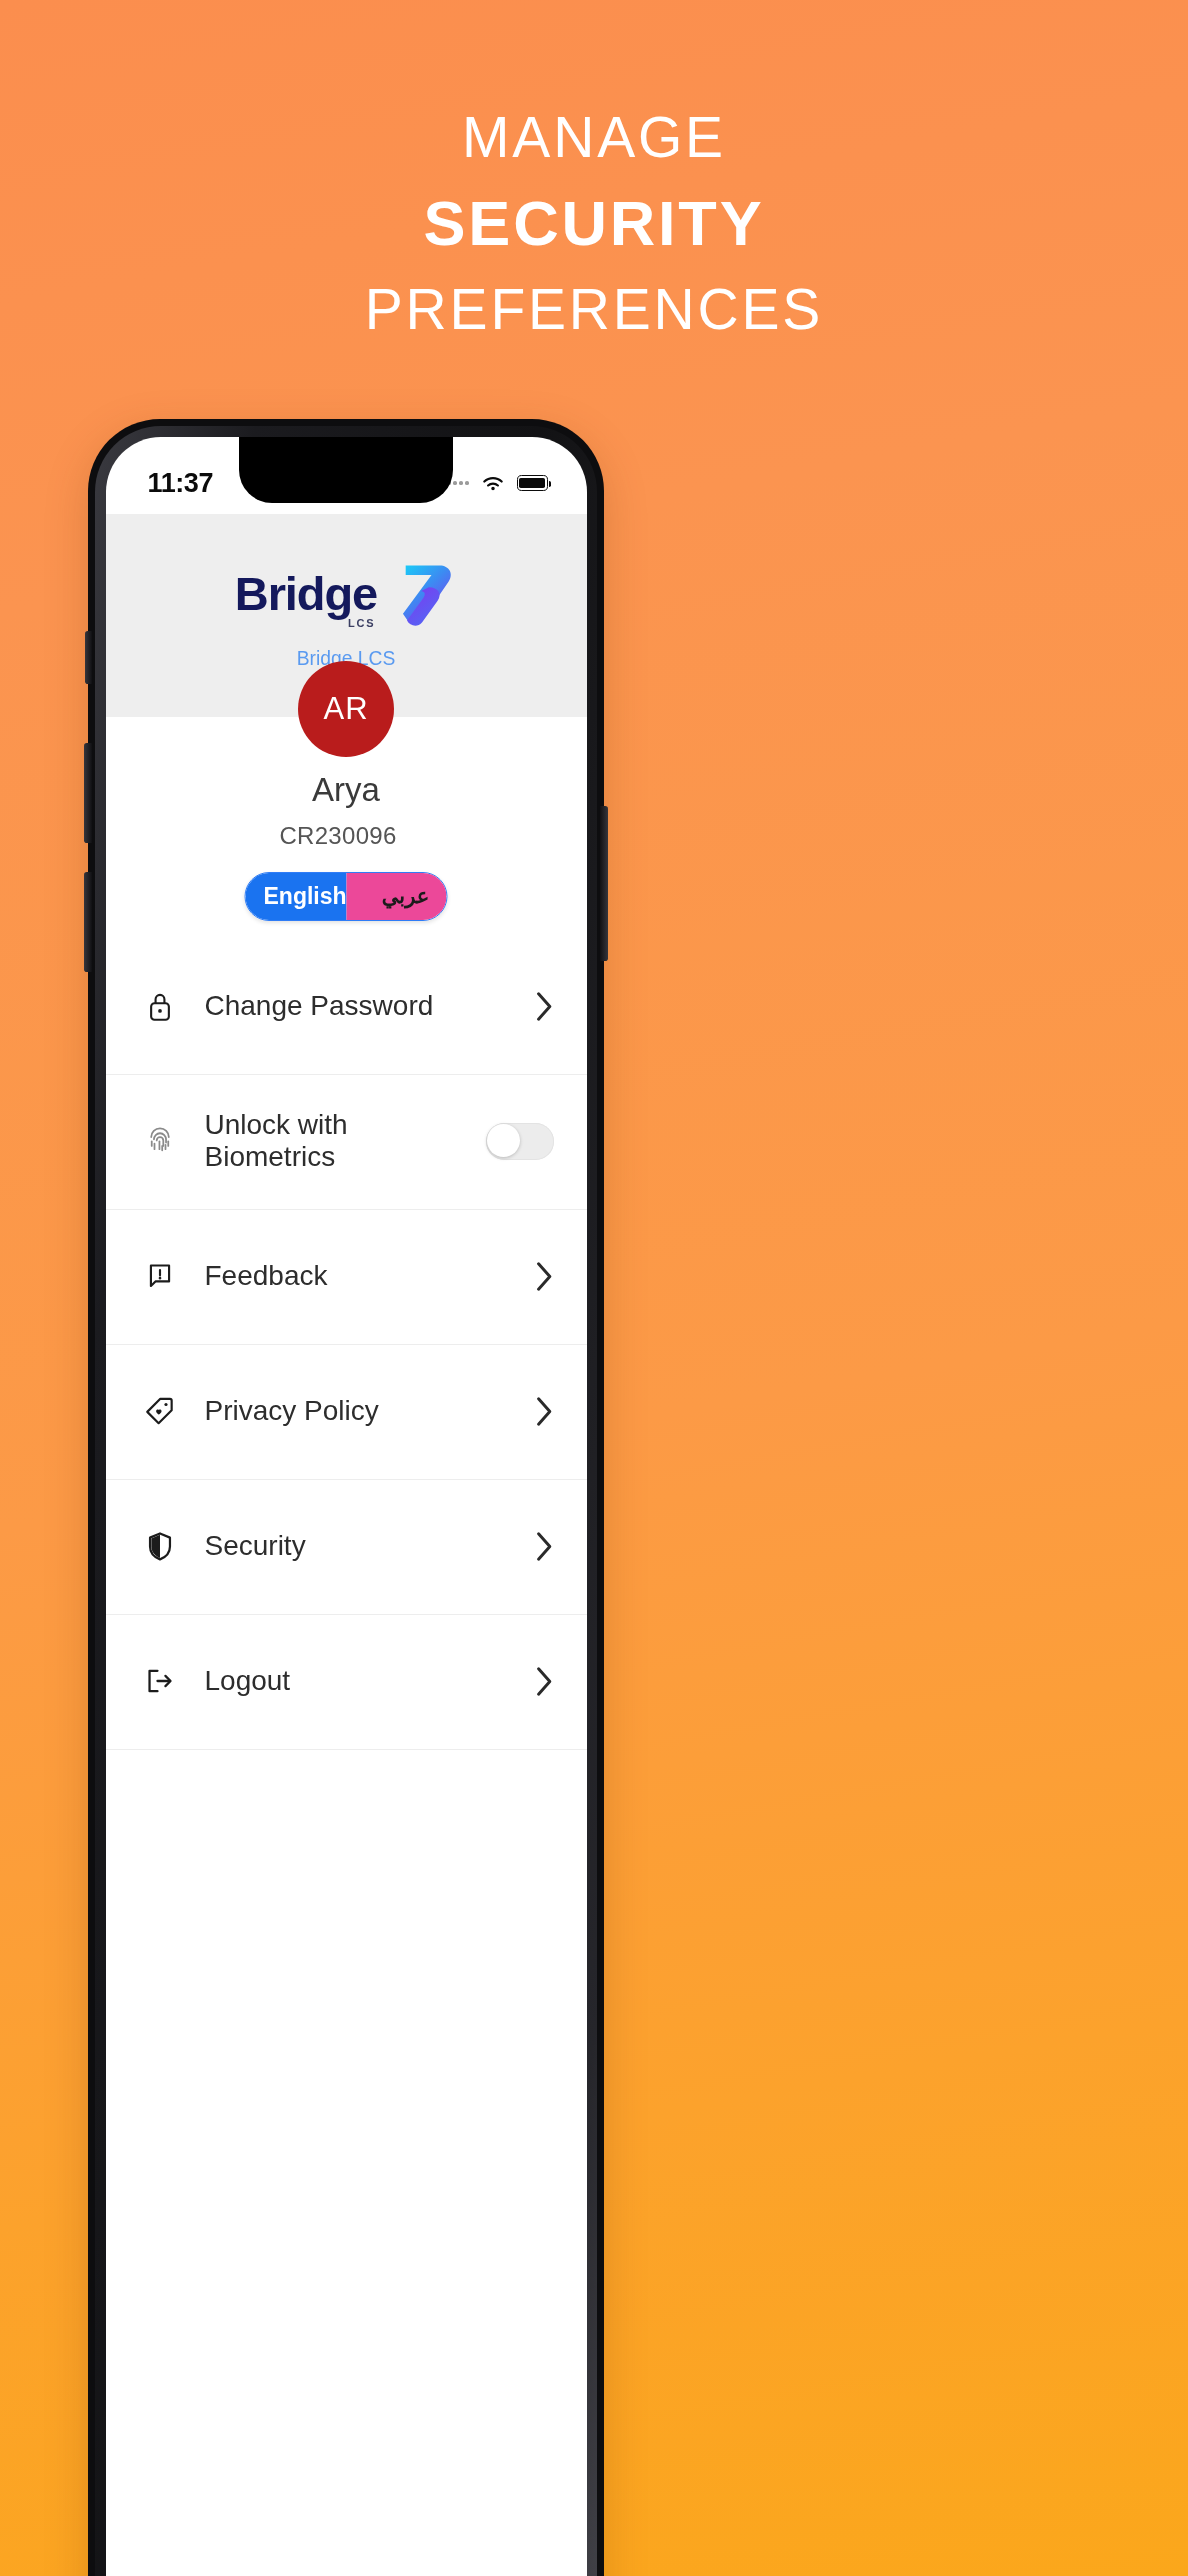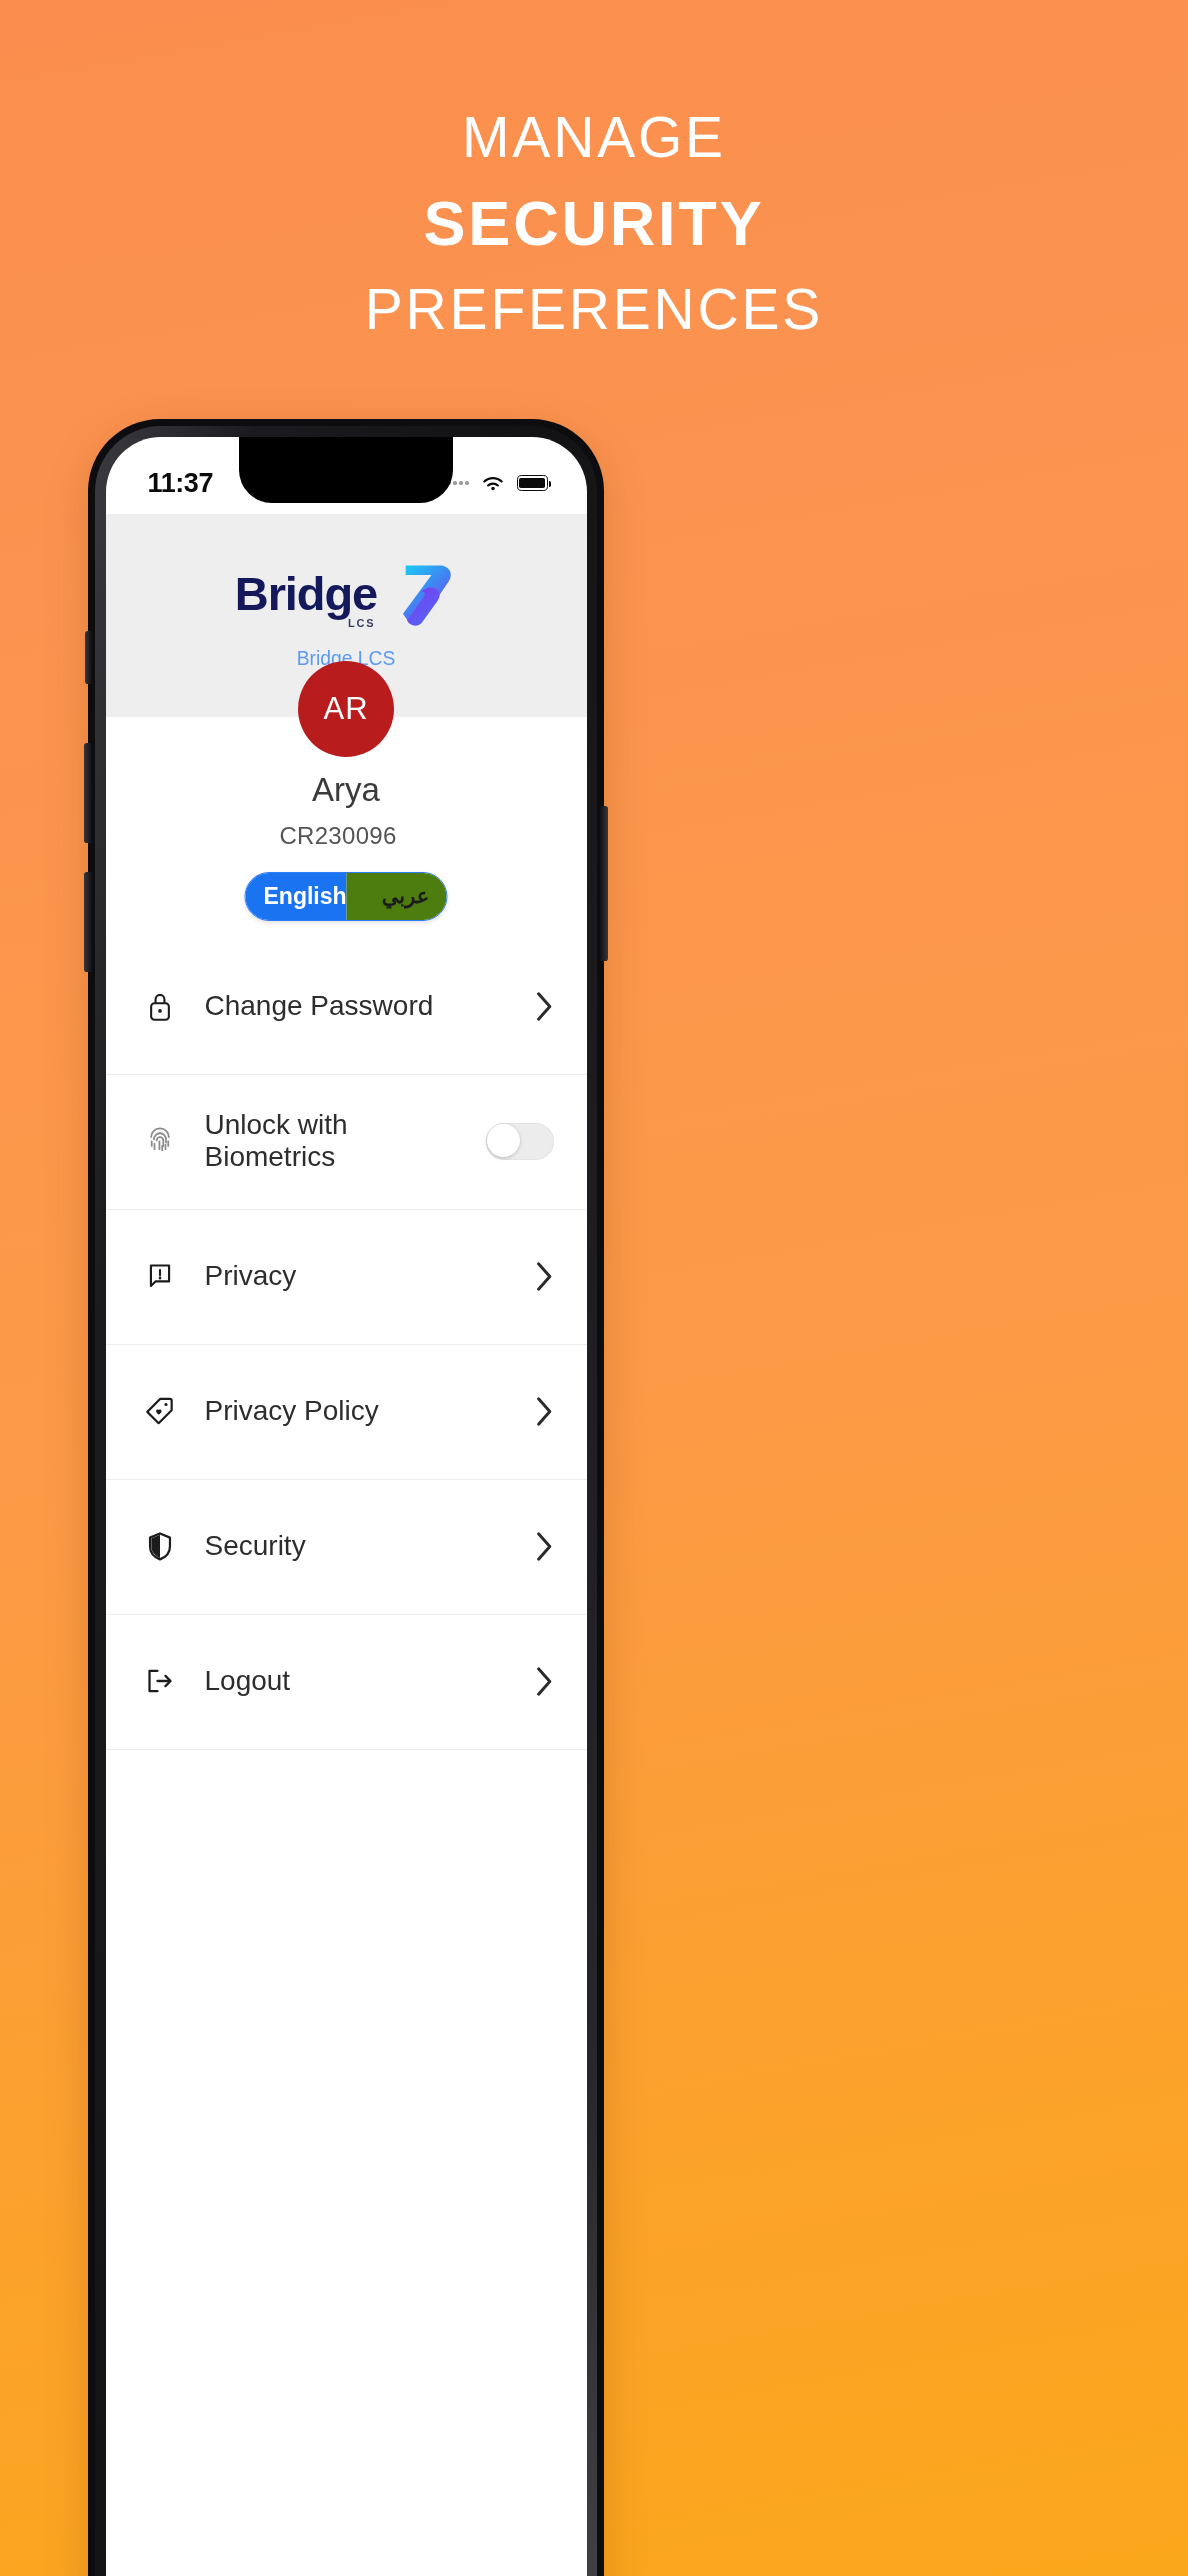--- a/index.html
+++ b/index.html
@@ -101,21 +101,21 @@
   
   .lang-toggle {
     position:absolute; top:435px; left:50%; transform:translateX(-50%);
     display:flex; width:203px; height:49px; border-radius:25px;
     overflow:hidden; border:1.4px solid #2f7cf6;
     box-shadow:0 1.8px 4.6px rgba(0,0,0,.12);
   }
   .lang-opt { flex:1; display:flex; align-items:center; justify-content:center;
               font-size:23px; font-weight:700;padding-left:18px; }
   .lang-opt.active { background:#1a73f0; color:#fff; }
-  .lang-opt.inactive { background:#4d7c0f; color:#1b1b1b; font-size:21px; }
+  .lang-opt.inactive { background:#ec4899; color:#1b1b1b; font-size:21px; }
 
   
   .menu { position:absolute; top:502px; left:0; right:0; z-index:1; }
   .menu-row {
     display:flex; align-items:center; height:135px;
     padding:0 33px; background:#fff; position:relative;
   }
   .menu-row + .menu-row::before {
     content:""; position:absolute; left:0; right:0; top:0; height:1.4px; background:#ededed;
   }
@@ -254,21 +254,21 @@
       </div>
 
       <div class="menu-row">
         <span class="row-icon">
           <svg width="28" height="29.5" viewBox="0 0 24 26" fill="none" stroke="#1c1c1c" stroke-width="1.9" stroke-linejoin="round">
             <path d="M4 4h16v14H8l-4 4V4z"></path>
             <path d="M12 8v4.5" stroke-linecap="round"></path>
             <path d="M12 14.8v.3" stroke-linecap="round" stroke-width="2.2"></path>
           </svg>
         </span>
-        <span class="row-label">Privacy</span>
+        <span class="row-label">Feedback</span>
         <span class="row-chevron">
           <svg width="18.4" height="31" viewBox="0 0 12 22" fill="none" stroke="#2a2a2a" stroke-width="2.1" stroke-linecap="round" stroke-linejoin="round">
               <path d="M2 2 L10 11 L2 20"></path>
             </svg>
         </span>
       </div>
 
       <div class="menu-row">
         <span class="row-icon">
           <svg width="29.5" height="29.5" viewBox="0 0 26 26" fill="none" stroke="#1c1c1c" stroke-width="1.9" stroke-linejoin="round">

